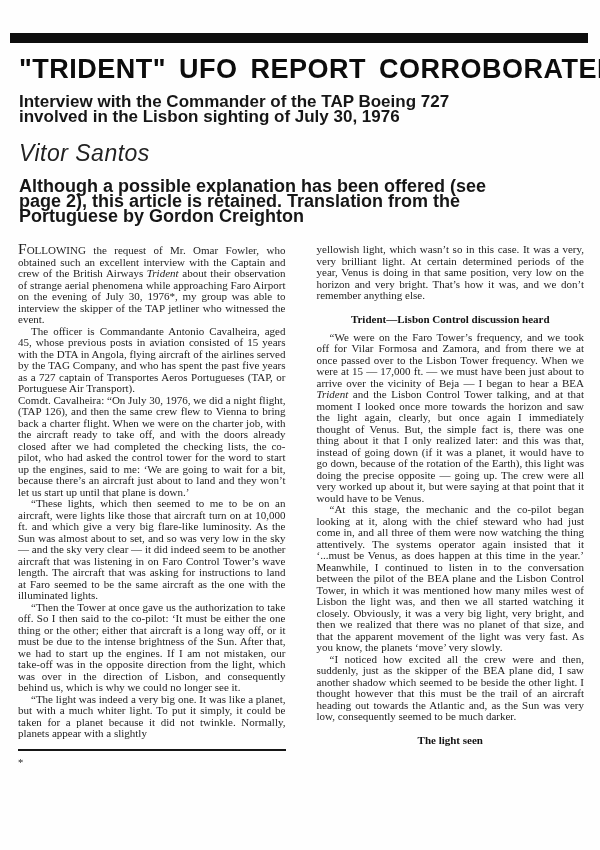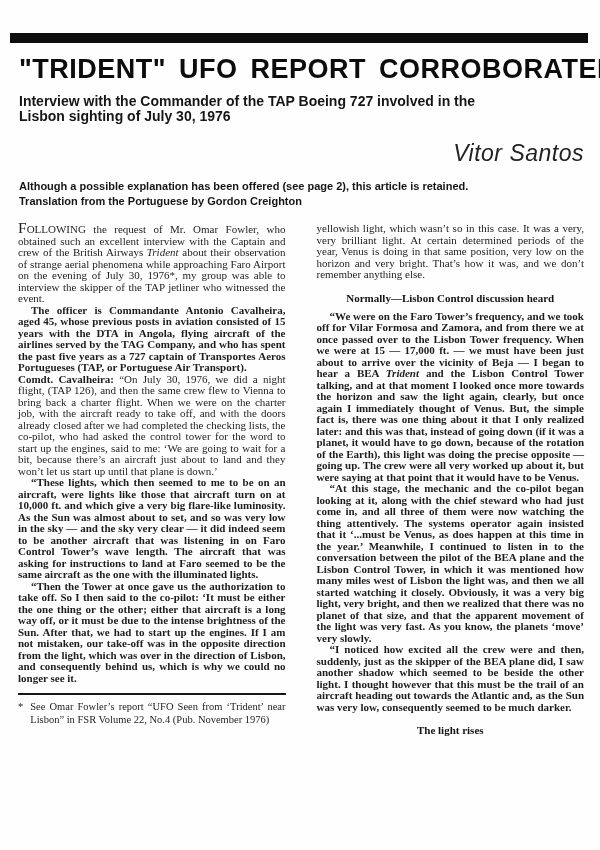--- a/index.html
+++ b/index.html
@@ -28,61 +28,60 @@
     letter-spacing: 0.5px;
     word-spacing: 5px;
     color: #0c0c0c;
     white-space: nowrap;
   }
   .subtitle {
     margin: 0 0 16px 1px;
     max-width: 468px;
     font-family: "Liberation Sans", sans-serif;
     font-weight: bold;
-    font-size: 14px;
+    font-size: 17px;
     line-height: 15px;
     color: #161616;
   }
   .author {
     margin: 0 0 12px 1px;
     font-family: "Liberation Sans", sans-serif;
     font-style: italic;
     font-weight: 400;
     font-size: 23px;
     letter-spacing: 0.5px;
     color: #222;
-    text-align: right;
   }
   .ed-note {
-    margin: 0 0 14px 1px;
+    margin: 0 0 20px 1px;
     max-width: 470px;
     font-family: "Liberation Sans", sans-serif;
     font-weight: bold;
-    font-size: 11px;
+    font-size: 18px;
     line-height: 15px;
     color: #161616;
   }
   .columns {
     display: flex;
     gap: 31px;
   }
   .col {
     flex: 1 1 0;
     min-width: 0;
   }
   .para {
     margin: 0;
     font-size: 11px;
     line-height: 11.5px;
     text-align: justify;
     color: #1d1d1d;
   }
-  .para.indent { text-indent: 13px; font-weight: bold; }
+  .para.indent { text-indent: 13px; }
   .it { font-style: italic; }
-  .b  { font-weight: bold; }
+  .b  { font-weight: normal; }
   .initial { font-size: 15.5px; line-height: 9px; }
   .section-heading {
     margin: 11px 0 7px 0;
     font-size: 11px;
     font-weight: bold;
     text-align: center;
     color: #141414;
   }
   .footnote {
     margin-top: 9px;
@@ -107,27 +106,27 @@
   <p class="subtitle">Interview with the Commander of the TAP Boeing 727 involved in the Lisbon sighting of July 30, 1976</p>
   <div class="author">Vitor Santos</div>
   <p class="ed-note">Although a possible explanation has been offered (see page 2), this article is retained. Translation from the Portuguese by Gordon Creighton</p>
   <div class="columns">
     <div class="col">
         <p class="para"><span class="initial">F</span><span>OLLOWING the request of Mr. Omar Fowler, who obtained such an excellent interview with the Captain and crew of the British Airways </span><span class="it">Trident</span><span> about their observation of strange aerial phenomena while approaching Faro Airport on the evening of July 30, 1976*, my group was able to interview the skipper of the TAP jetliner who witnessed the event.</span></p>
         <p class="para indent"><span>The officer is Commandante Antonio Cavalheira, aged 45, whose previous posts in aviation consisted of 15 years with the DTA in Angola, flying aircraft of the airlines served by the TAG Company, and who has spent the past five years as a 727 captain of Transportes Aeros Portugueses (TAP, or Portuguese Air Transport).</span></p>
         <p class="para"><span class="b">Comdt. Cavalheira: </span><span>“On July 30, 1976, we did a night flight, (TAP 126), and then the same crew flew to Vienna to bring back a charter flight. When we were on the charter job, with the aircraft ready to take off, and with the doors already closed after we had completed the checking lists, the co-pilot, who had asked the control tower for the word to start up the engines, said to me: ‘We are going to wait for a bit, because there’s an aircraft just about to land and they won’t let us start up until that plane is down.’</span></p>
         <p class="para indent"><span>“These lights, which then seemed to me to be on an aircraft, were lights like those that aircraft turn on at 10,000 ft. and which give a very big flare-like luminosity. As the Sun was almost about to set, and so was very low in the sky — and the sky very clear — it did indeed seem to be another aircraft that was listening in on Faro Control Tower’s wave length. The aircraft that was asking for instructions to land at Faro seemed to be the same aircraft as the one with the illuminated lights.</span></p>
         <p class="para indent"><span>“Then the Tower at once gave us the authorization to take off. So I then said to the co-pilot: ‘It must be either the one thing or the other; either that aircraft is a long way off, or it must be due to the intense brightness of the Sun. After that, we had to start up the engines. If I am not mistaken, our take-off was in the opposite direction from the light, which was over in the direction of Lisbon, and consequently behind us, which is why we could no longer see it.</span></p>
+        <p class="para indent"><span>“The light was indeed a very big one. It was like a planet, but with a much whiter light. To put it simply, it could be taken for a planet because it did not twinkle. Normally, planets appear with a slightly</span></p>
         <div class="footnote">
           <span class="fn-marker">*</span>
-          <span class="fn-text"><span>See Omar Fowler’s report “UFO Seen from ‘Trident’ near Lisbon” in FSR Volume 22, No.4 (Pub. November 1976)</span></span>
         </div>
       </div>
     <div class="col">
         <p class="para"><span>yellowish light, which wasn’t so in this case. It was a very, very brilliant light. At certain determined periods of the year, Venus is doing in that same position, very low on the horizon and very bright. That’s how it was, and we don’t remember anything else.</span></p>
-        <h3 class="section-heading">Normally—Lisbon Control discussion heard</h3>
+        <h3 class="section-heading">Trident—Lisbon Control discussion heard</h3>
         <p class="para indent"><span>“We were on the Faro Tower’s frequency, and we took off for Vilar Formosa and Zamora, and from there we at once passed over to the Lisbon Tower frequency. When we were at 15 — 17,000 ft. — we must have been just about to arrive over the vicinity of Beja — I began to hear a BEA </span><span class="it">Trident</span><span> and the Lisbon Control Tower talking, and at that moment I looked once more towards the horizon and saw the light again, clearly, but once again I immediately thought of Venus. But, the simple fact is, there was one thing about it that I only realized later: and this was that, instead of going down (if it was a planet, it would have to go down, because of the rotation of the Earth), this light was doing the precise opposite — going up. The crew were all very worked up about it, but were saying at that point that it would have to be Venus.</span></p>
         <p class="para indent"><span>“At this stage, the mechanic and the co-pilot began looking at it, along with the chief steward who had just come in, and all three of them were now watching the thing attentively. The systems operator again insisted that it ‘...must be Venus, as does happen at this time in the year.’ Meanwhile, I continued to listen in to the conversation between the pilot of the BEA plane and the Lisbon Control Tower, in which it was mentioned how many miles west of Lisbon the light was, and then we all started watching it closely. Obviously, it was a very big light, very bright, and then we realized that there was no planet of that size, and that the apparent movement of the light was very fast. As you know, the planets ‘move’ very slowly.</span></p>
         <p class="para indent"><span>“I noticed how excited all the crew were and then, suddenly, just as the skipper of the BEA plane did, I saw another shadow which seemed to be beside the other light. I thought however that this must be the trail of an aircraft heading out towards the Atlantic and, as the Sun was very low, consequently seemed to be much darker.</span></p>
-        <h3 class="section-heading">The light rises</h3>
+        <h3 class="section-heading">The light seen</h3>
       </div>
   </div>
 </div>
 
 </body></html>

